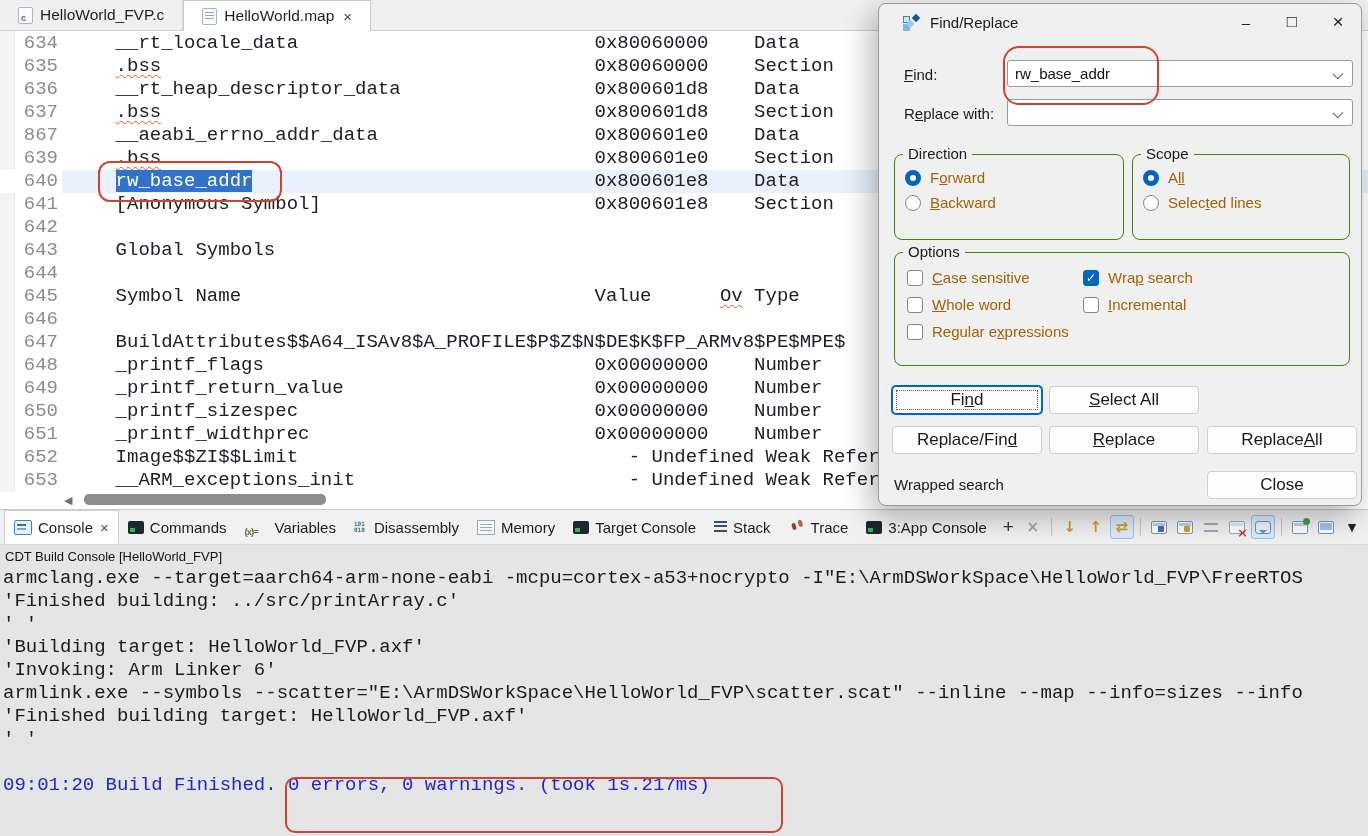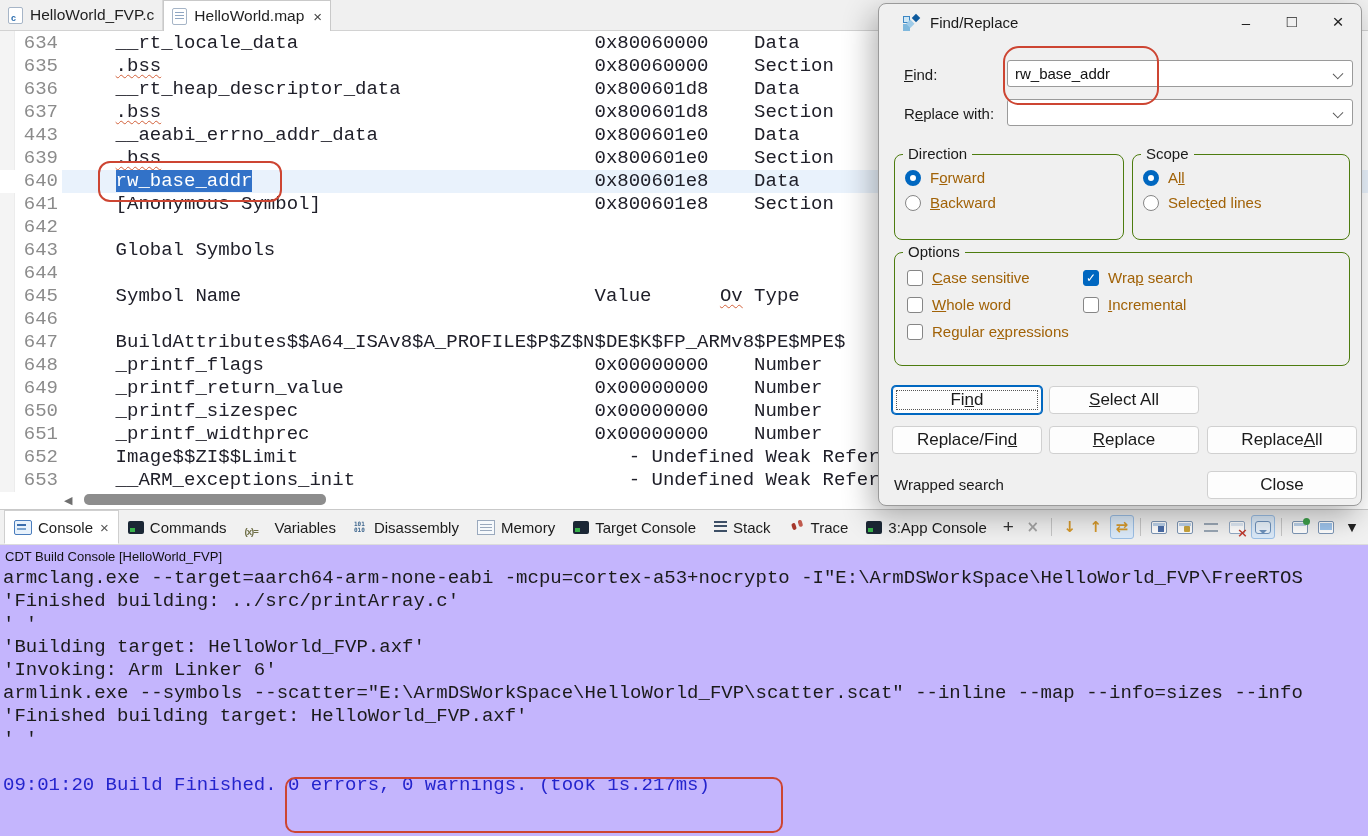--- a/index.html
+++ b/index.html
@@ -2,21 +2,21 @@
 <html><head>
 <meta charset="utf-8">
 <style>
   html,body{margin:0;padding:0;background:#fff;width:1368px;height:836px;overflow:hidden;
     font-family:"Liberation Sans",sans-serif}
   .screen{position:relative;width:1368px;height:836px;background:#fff;overflow:hidden}
 
   
   .ed-tabs{position:absolute;top:0;left:0;right:0;height:30px;background:#f0f0f0;
     border-bottom:1px solid #d2d2d2;display:flex;z-index:1}
-  .ed-tab{display:flex;align-items:center;padding:0 8px;font-size:15.5px;color:#1f1f1f;
+  .ed-tab{display:flex;align-items:center;padding:0 18px;font-size:15.5px;color:#1f1f1f;
     border-right:1px solid #d8d8d8;position:relative;background:#f0f0f0}
   .ed-tab.active{background:#fff;border:1px solid #c9c9c9;border-bottom:none;margin-bottom:-1px;z-index:2}
   .tab-close{margin-left:9px;color:#444;font-size:15px;line-height:15px}
   .fico{width:13px;height:15px;position:relative;margin-right:7px;flex:none}
   .fi-c{border:1px solid #a6b5c7;background:#fff;border-radius:2px}
   .fi-c::after{content:"c";position:absolute;left:2px;bottom:0;font:bold 9px/9px "Liberation Sans",sans-serif;color:#2e6fb0}
   .fi-map{border:1px solid #a6b5c7;background:#fff;border-radius:2px}
   .fi-map::after{content:"";position:absolute;left:2px;right:2px;top:3px;height:1px;background:#8fa6c2;
     box-shadow:0 3px 0 #8fa6c2,0 6px 0 #8fa6c2}
 
@@ -29,21 +29,21 @@
   .ln{display:inline-block;width:42px;text-align:right;color:#8b8b8b}
   .code{margin-left:12px;color:#20202a}
   .sel{background:#3272c8;color:#fff}
   .sq{text-decoration:underline wavy #d2603a 1px;text-underline-offset:3px}
   .hscroll{position:absolute;left:52px;top:462px;right:8px;height:16px}
   .scroll-arrow{position:absolute;left:12px;top:2px;font-size:11px;color:#6f6f6f}
   .hthumb{position:absolute;left:32px;top:2px;width:242px;height:11px;background:#8d8d8d;border-radius:5px}
   .divider{position:absolute;top:509px;left:0;right:0;height:1px;background:#c9c9c9}
 
   
-  .console-panel{position:absolute;top:510px;left:0;right:0;bottom:0;background:#c4b5fd}
+  .console-panel{position:absolute;top:510px;left:0;right:0;bottom:0;background:#e5e5e5}
   .ctab-bar{height:34px;background:#f1f1f1;border-bottom:1px solid #dcdcdc;display:flex;align-items:center;
     padding:0 8px 0 4px}
   .ctab{display:flex;align-items:center;height:100%;padding:0 9px;font-size:15px;color:#1c1c1c;box-sizing:border-box}
   .ctab.active{background:#fff;border:1px solid #cfcfcf;border-bottom:1px solid #fff;margin-bottom:-1px}
   .ct-label{white-space:nowrap}
   .ct-close{margin-left:7px;color:#555;font-size:15px}
   .cplus{font-size:19px;color:#333;padding:0 7px}
   .ct-ico{width:16px;height:13px;margin-right:6px;position:relative;flex:none}
   .ci-console{border:1px solid #4a7dbd;background:#e8f2fc;border-radius:2px}
   .ci-console::after{content:"";position:absolute;left:2px;top:3px;width:9px;height:2px;background:#3a6dad;box-shadow:0 4px 0 #7aa3cf}
@@ -142,21 +142,21 @@
         <span class="tab-close">×</span>
       </div>
     </div>
 
   <div class="editor">
     <div class="ed-lines">
         <div class="ed-line"><span class="ln">634</span><span class="code">    __rt_locale_data                          0x80060000    Data</span></div>
         <div class="ed-line"><span class="ln">635</span><span class="code">    <span class="sq">.bss</span>                                      0x80060000    Section</span></div>
         <div class="ed-line"><span class="ln">636</span><span class="code">    __rt_heap_descriptor_data                 0x800601d8    Data</span></div>
         <div class="ed-line"><span class="ln">637</span><span class="code">    <span class="sq">.bss</span>                                      0x800601d8    Section</span></div>
-        <div class="ed-line"><span class="ln">443</span><span class="code">    __aeabi_errno_addr_data                   0x800601e0    Data</span></div>
+        <div class="ed-line"><span class="ln">867</span><span class="code">    __aeabi_errno_addr_data                   0x800601e0    Data</span></div>
         <div class="ed-line"><span class="ln">639</span><span class="code">    <span class="sq">.bss</span>                                      0x800601e0    Section</span></div>
         <div class="ed-line current"><span class="ln">640</span><span class="code">    <span class="sel">rw_base_addr</span>                              0x800601e8    Data</span></div>
         <div class="ed-line"><span class="ln">641</span><span class="code">    [Anonymous Symbol]                        0x800601e8    Section</span></div>
         <div class="ed-line"><span class="ln">642</span><span class="code"></span></div>
         <div class="ed-line"><span class="ln">643</span><span class="code">    Global Symbols</span></div>
         <div class="ed-line"><span class="ln">644</span><span class="code"></span></div>
         <div class="ed-line"><span class="ln">645</span><span class="code">    Symbol Name                               Value      <span class="sq">Ov</span> Type</span></div>
         <div class="ed-line"><span class="ln">646</span><span class="code"></span></div>
         <div class="ed-line"><span class="ln">647</span><span class="code">    BuildAttributes$$A64_ISAv8$A_PROFILE$P$Z$N$DE$K$FP_ARMv8$PE$MPE$</span></div>
         <div class="ed-line"><span class="ln">648</span><span class="code">    _printf_flags                             0x00000000    Number</span></div>

